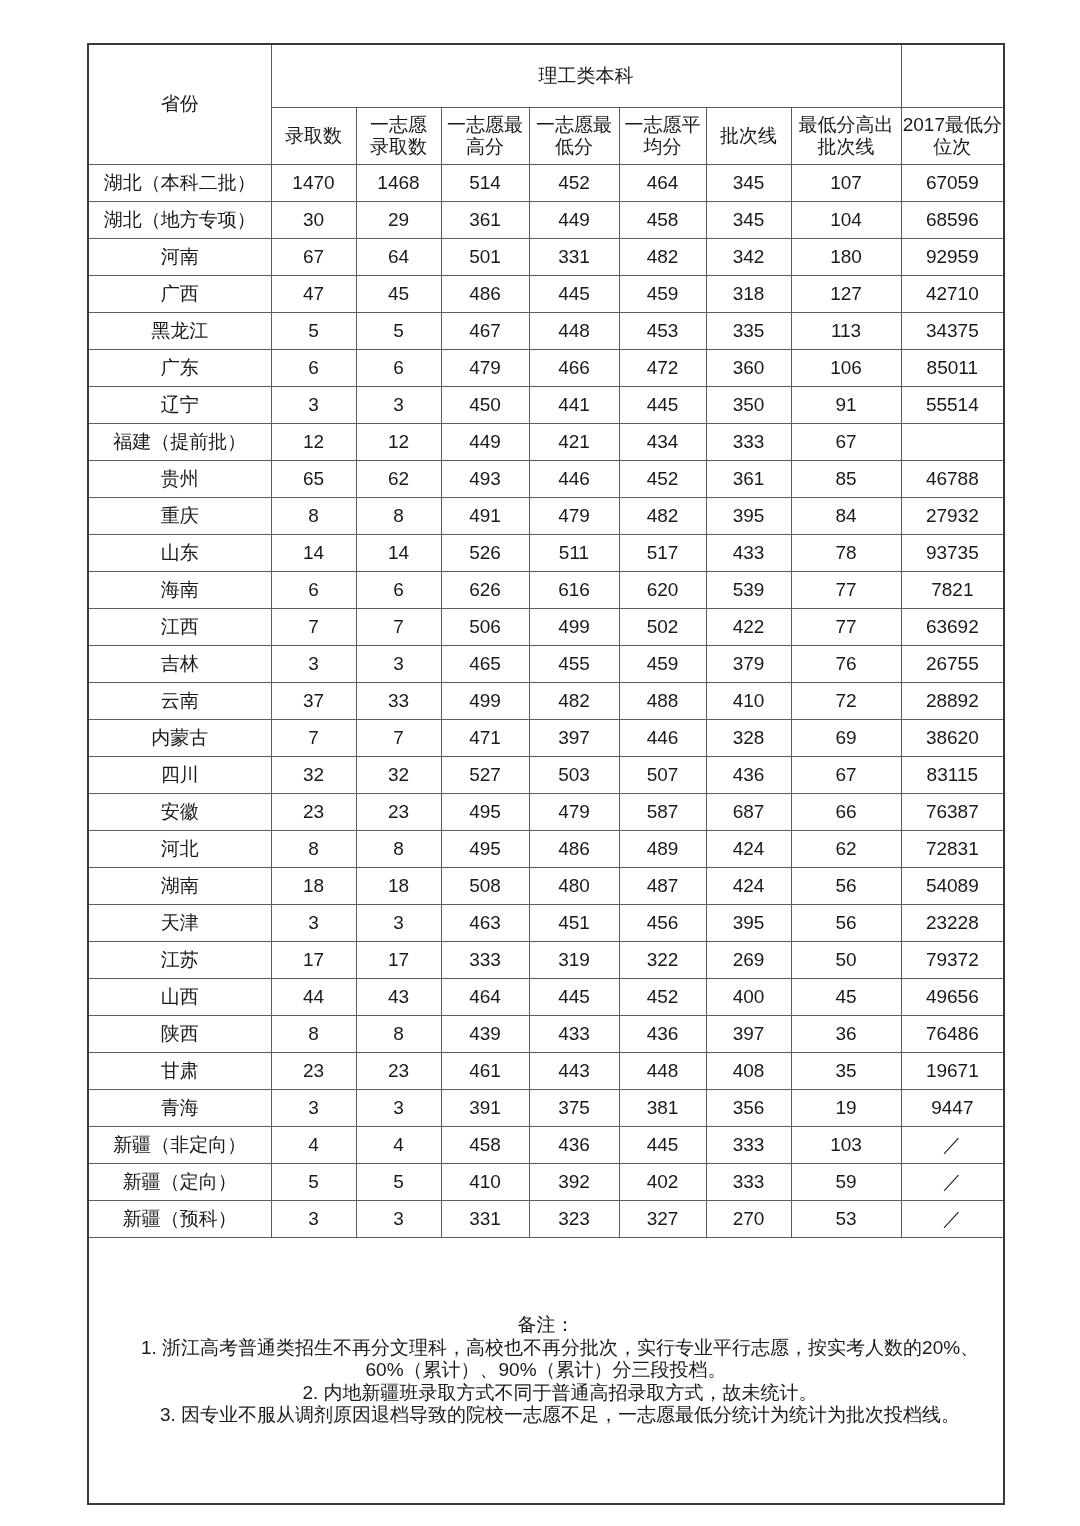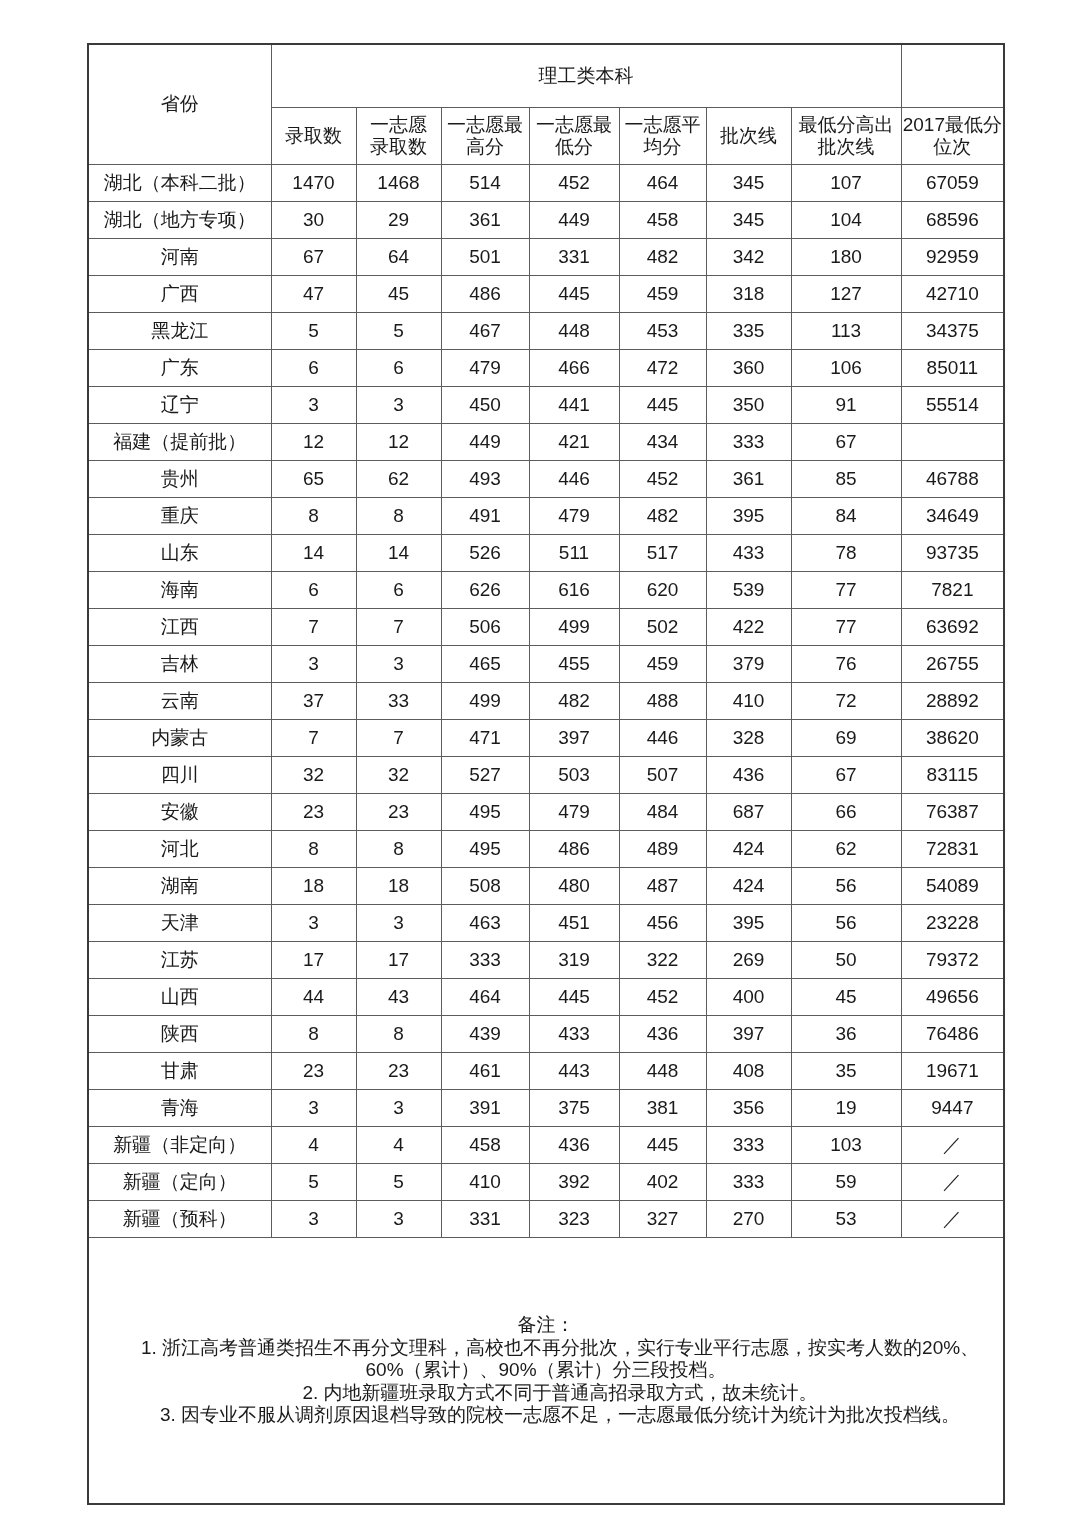--- a/index.html
+++ b/index.html
@@ -244,21 +244,21 @@
         </tr>
         <tr class="data-row">
           <td class="prov-cell">重庆</td>
           <td>8</td>
           <td>8</td>
           <td>491</td>
           <td>479</td>
           <td>482</td>
           <td>395</td>
           <td>84</td>
-          <td>34649</td>
+          <td>27932</td>
         </tr>
         <tr class="data-row">
           <td class="prov-cell">山东</td>
           <td>14</td>
           <td>14</td>
           <td>526</td>
           <td>511</td>
           <td>517</td>
           <td>433</td>
           <td>78</td>
@@ -329,21 +329,21 @@
           <td>436</td>
           <td>67</td>
           <td>83115</td>
         </tr>
         <tr class="data-row">
           <td class="prov-cell">安徽</td>
           <td>23</td>
           <td>23</td>
           <td>495</td>
           <td>479</td>
-          <td>484</td>
+          <td>587</td>
           <td>687</td>
           <td>66</td>
           <td>76387</td>
         </tr>
         <tr class="data-row">
           <td class="prov-cell">河北</td>
           <td>8</td>
           <td>8</td>
           <td>495</td>
           <td>486</td>

